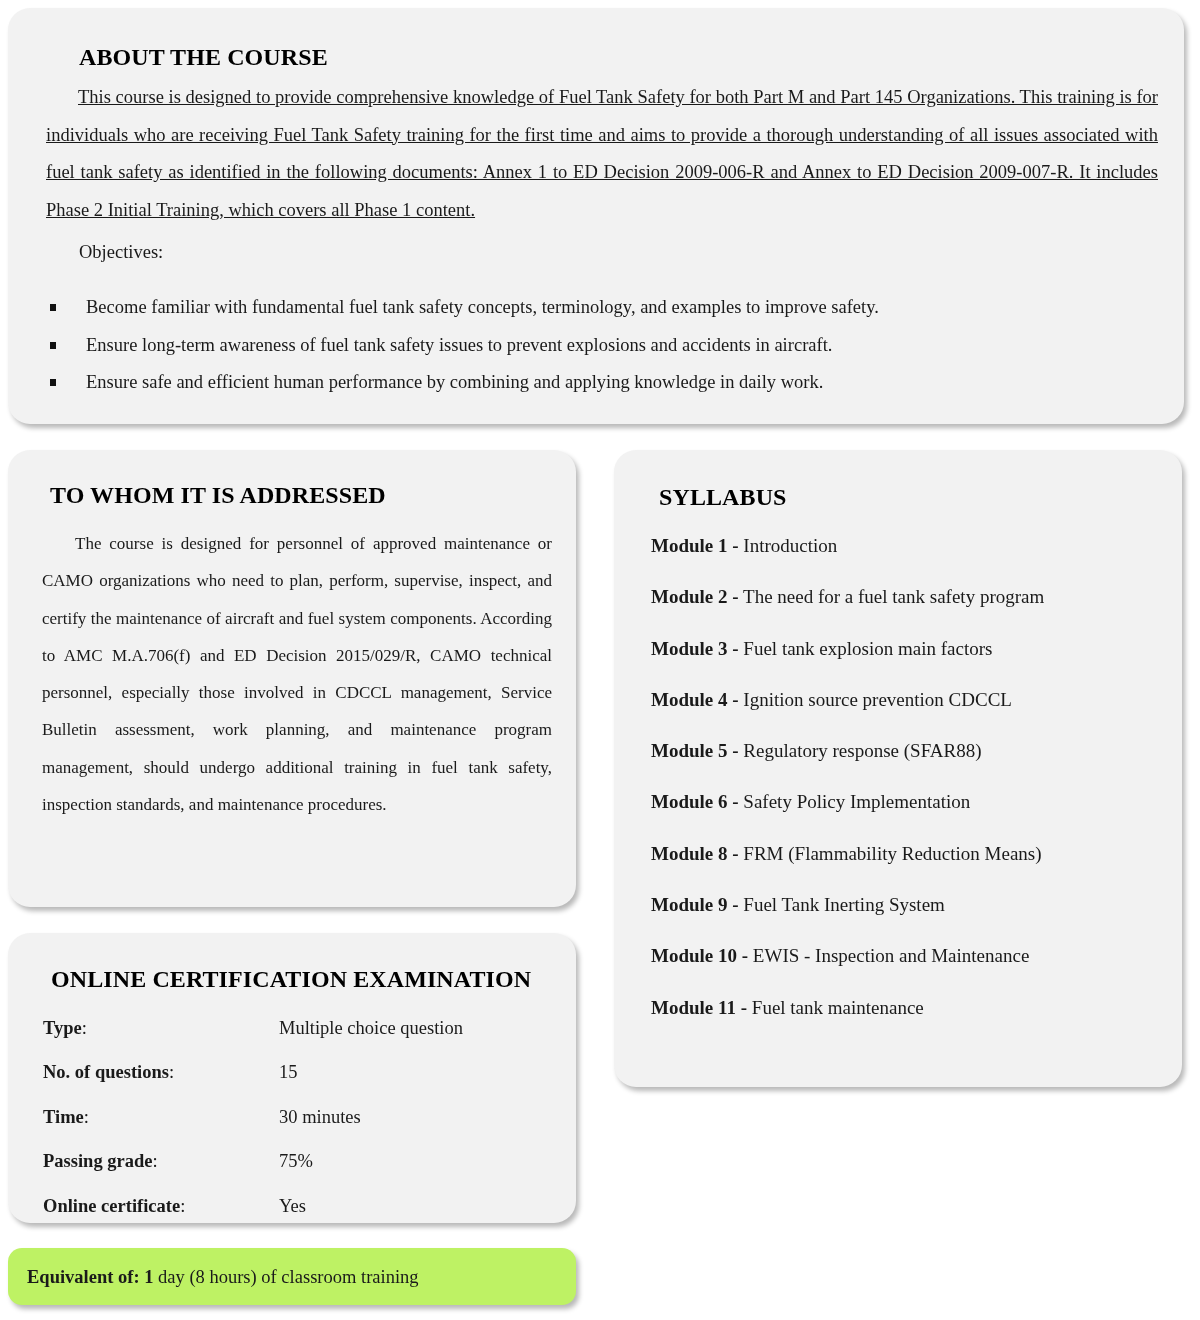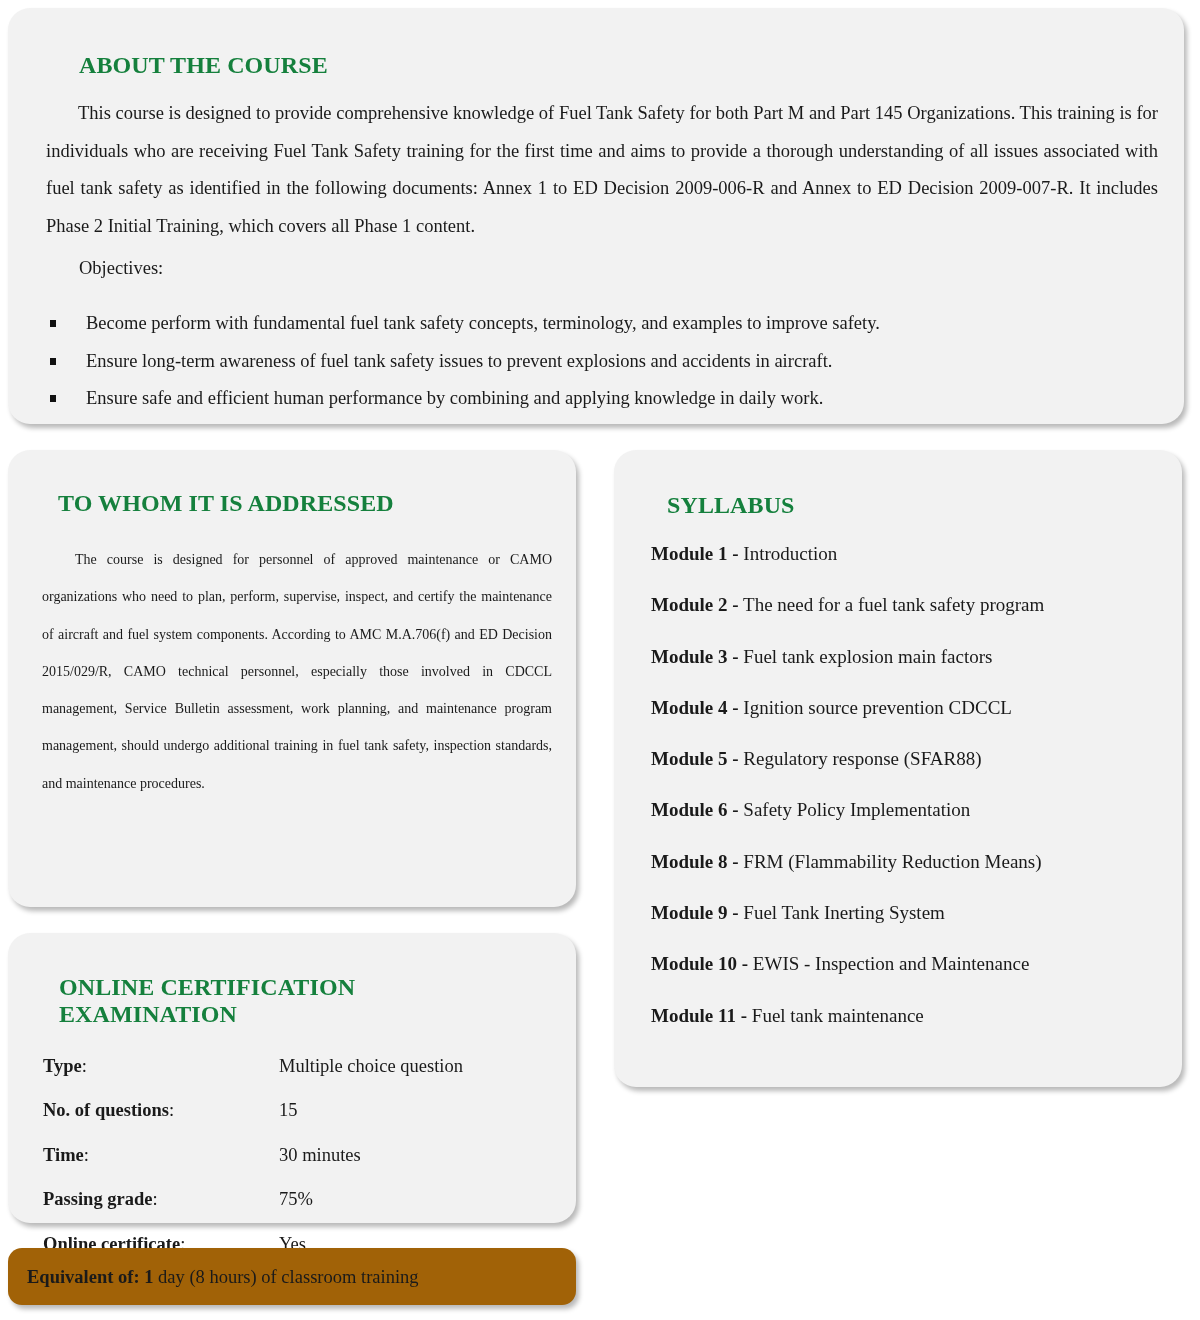--- a/index.html
+++ b/index.html
@@ -16,38 +16,39 @@
       overflow: hidden;
     }
     .card {
       position: absolute;
       background: #f2f2f2;
       border-radius: 22px;
       box-shadow: 3px 4px 5px rgba(0,0,0,0.28);
       box-sizing: border-box;
     }
     .card h2 {
-      margin: 16px;
+      margin: 8px;
       font-weight: bold;
       font-size: 24px;
       letter-spacing: 0.1px;
-      color: #15803d;
+      color: #000000;
     }
 
     
     #about {
       left: 8px; top: 8px; width: 1176px; height: 416px;
       padding: 28px 26px 0 38px;
     }
     #about h2 { margin-left: 33px; }
     #about .para {
       font-size: 18.5px;
       line-height: 37.5px;
       text-align: justify;
       text-indent: 32px;
+      text-decoration: underline;
     }
     #about .objectives-label {
       margin-top: 13px;
       margin-left: 33px;
       font-size: 18.5px;
     }
     #about ul {
       list-style: none;
       margin: 26px 0 0 0;
       padding: 0;
@@ -66,22 +67,22 @@
       height: 7px;
       background: #111;
     }
 
     
     #whom {
       left: 8px; top: 450px; width: 568px; height: 457px;
       padding: 24px 24px 0 34px;
     }
     #whom .para {
-      margin-top: 24px;
-      font-size: 14px;
+      margin-top: 16px;
+      font-size: 17px;
       line-height: 37.3px;
       text-align: justify;
       text-indent: 33px;
     }
 
     
     #exam {
       left: 8px; top: 933px; width: 568px; height: 290px;
       padding: 25px 24px 0 35px;
     }
@@ -94,21 +95,21 @@
       padding: 0;
       height: 44.5px;
       vertical-align: middle;
     }
     #exam td.k { width: 236px; }
     #exam td.k b { font-weight: bold; }
 
     
     #equiv {
       left: 8px; top: 1248px; width: 568px; height: 57px;
-      background: #a16207;
+      background: #bef264;
       border-radius: 14px;
       padding: 19px 0 0 19px;
       font-size: 18.5px;
     }
 
     
     #syllabus {
       left: 614px; top: 450px; width: 568px; height: 637px;
       padding: 26px 24px 0 37px;
     }
@@ -127,21 +128,21 @@
 </head>
 <body>
 
 <section id="about" class="card">
   <h2>ABOUT THE COURSE</h2>
   <div class="para">This course is designed to provide comprehensive knowledge of Fuel Tank Safety for both Part M and Part 145 Organizations. This training is for individuals who are receiving Fuel Tank Safety training for the first time and aims to provide a thorough understanding of all issues associated with fuel tank safety as identified in the following documents: Annex 1 to ED Decision 2009-006-R and Annex to ED Decision 2009-007-R. It includes Phase 2 Initial Training, which covers all Phase 1 content.</div>
   <div class="objectives-label">Objectives:</div>
   <ul>
     <li>
       <span class="bullet"></span>
-      <span>Become perform with fundamental fuel tank safety concepts, terminology, and examples to improve safety.</span>
+      <span>Become familiar with fundamental fuel tank safety concepts, terminology, and examples to improve safety.</span>
     </li>
     <li>
       <span class="bullet"></span>
       <span>Ensure long-term awareness of fuel tank safety issues to prevent explosions and accidents in aircraft.</span>
     </li>
     <li>
       <span class="bullet"></span>
       <span>Ensure safe and efficient human performance by combining and applying knowledge in daily work.</span>
     </li>
   </ul>

